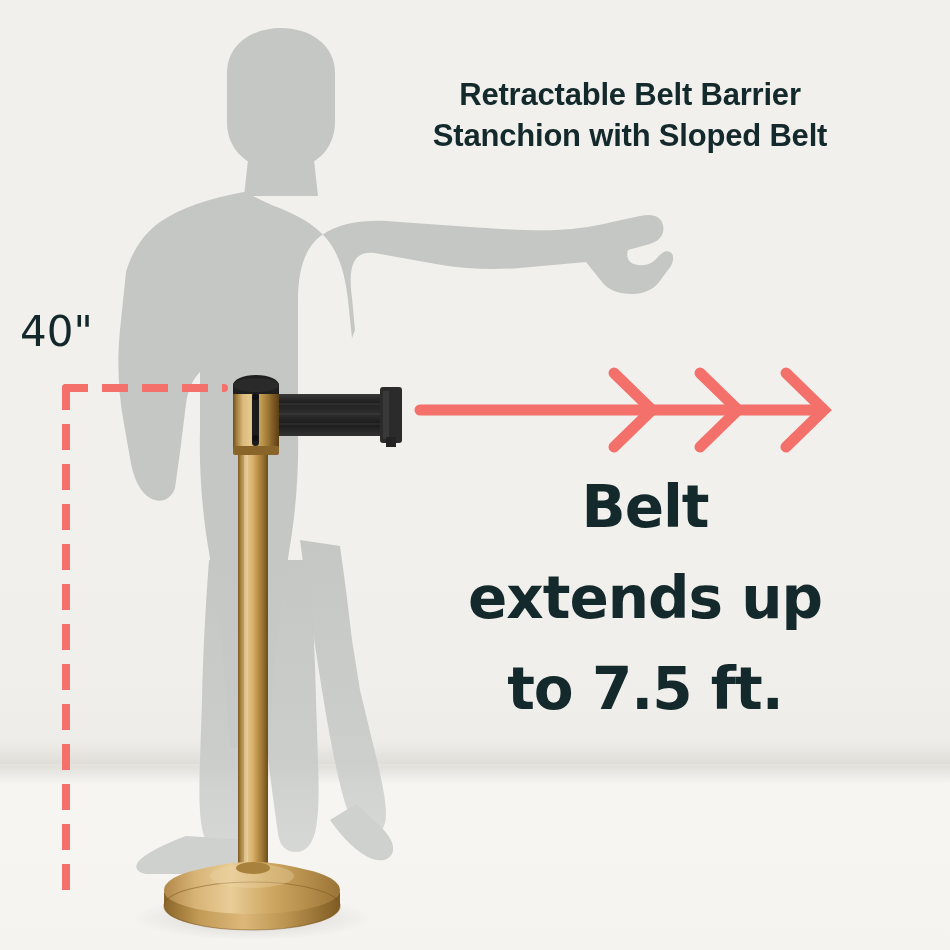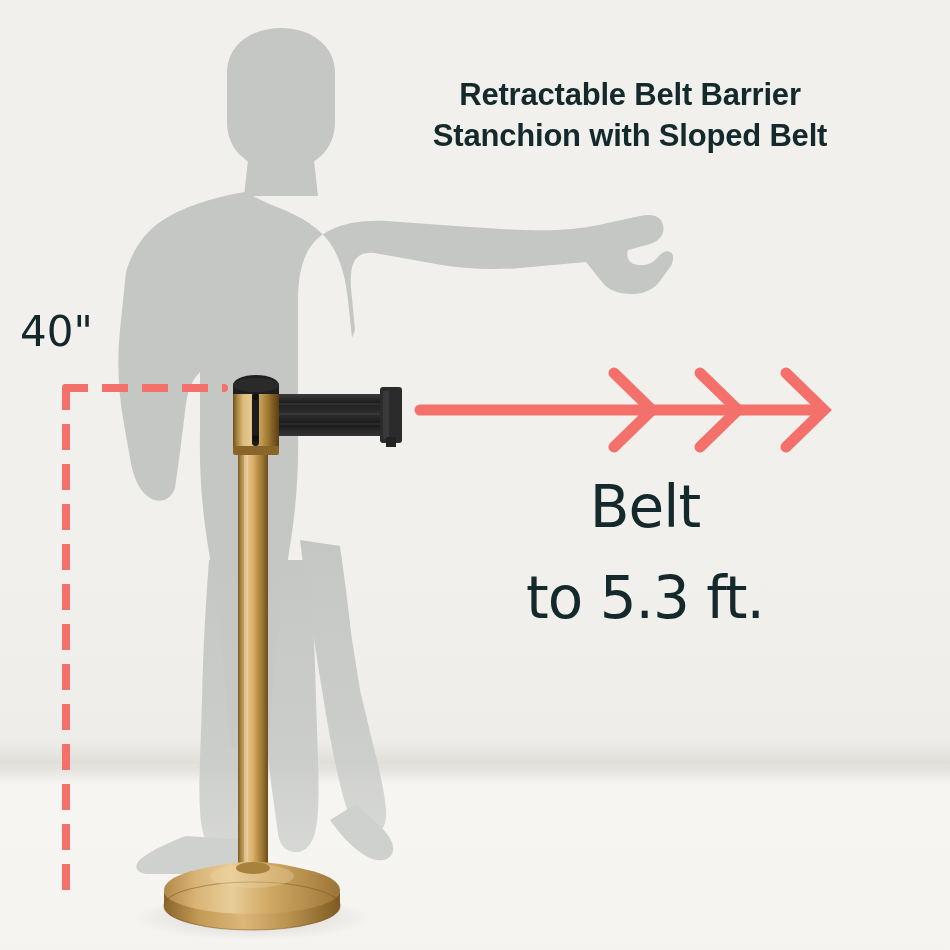--- a/index.html
+++ b/index.html
@@ -102,21 +102,21 @@
 
   
   .caption {
     position: absolute;
     left: 420px;
     top: 462px;
     width: 450px;
     text-align: center;
     font-size: 58px;
     line-height: 1.57;
-    font-weight: 400;
+    font-weight: 700;
     color: #14292b;
     font-family: "DejaVu Sans", sans-serif;
     letter-spacing: -1px;
   }
   .caption span { display: block; }
 </style>
 </head>
 <body>
 
 <div id="stage">
@@ -329,16 +329,17 @@
 
   <div class="headline">
     <span>Retractable Belt Barrier</span>
     <span class="l2">Stanchion with Sloped Belt</span>
   </div>
 
   <div class="height-label">40"</div>
 
   <div class="caption">
     <span>Belt</span>
-    <span>to 5.3 ft.</span>
+    <span>extends up</span>
+    <span>to 7.5 ft.</span>
   </div>
 
 </div>
 
 </body></html>

